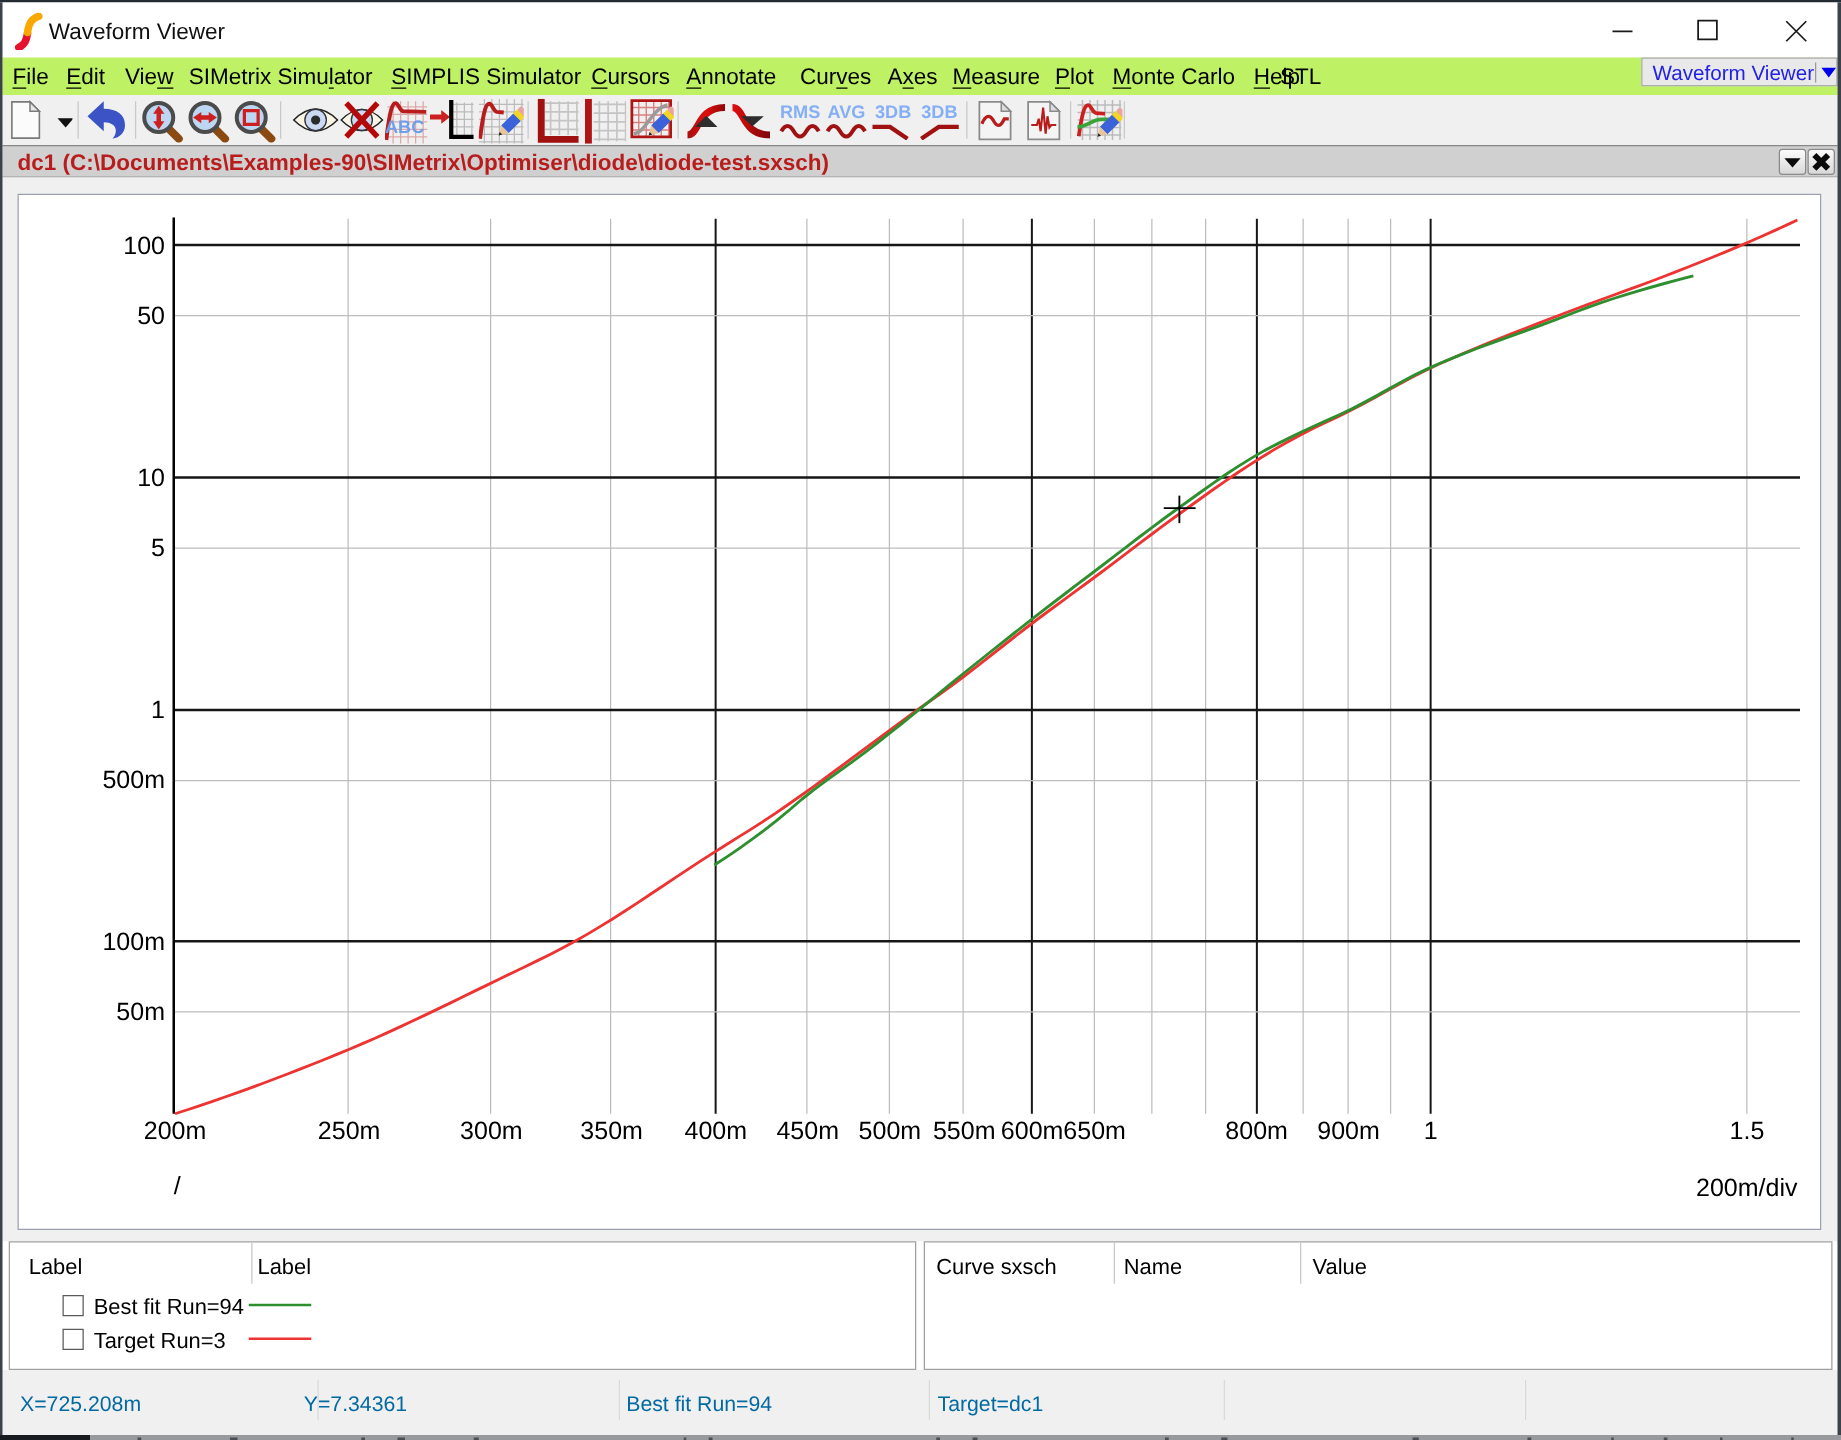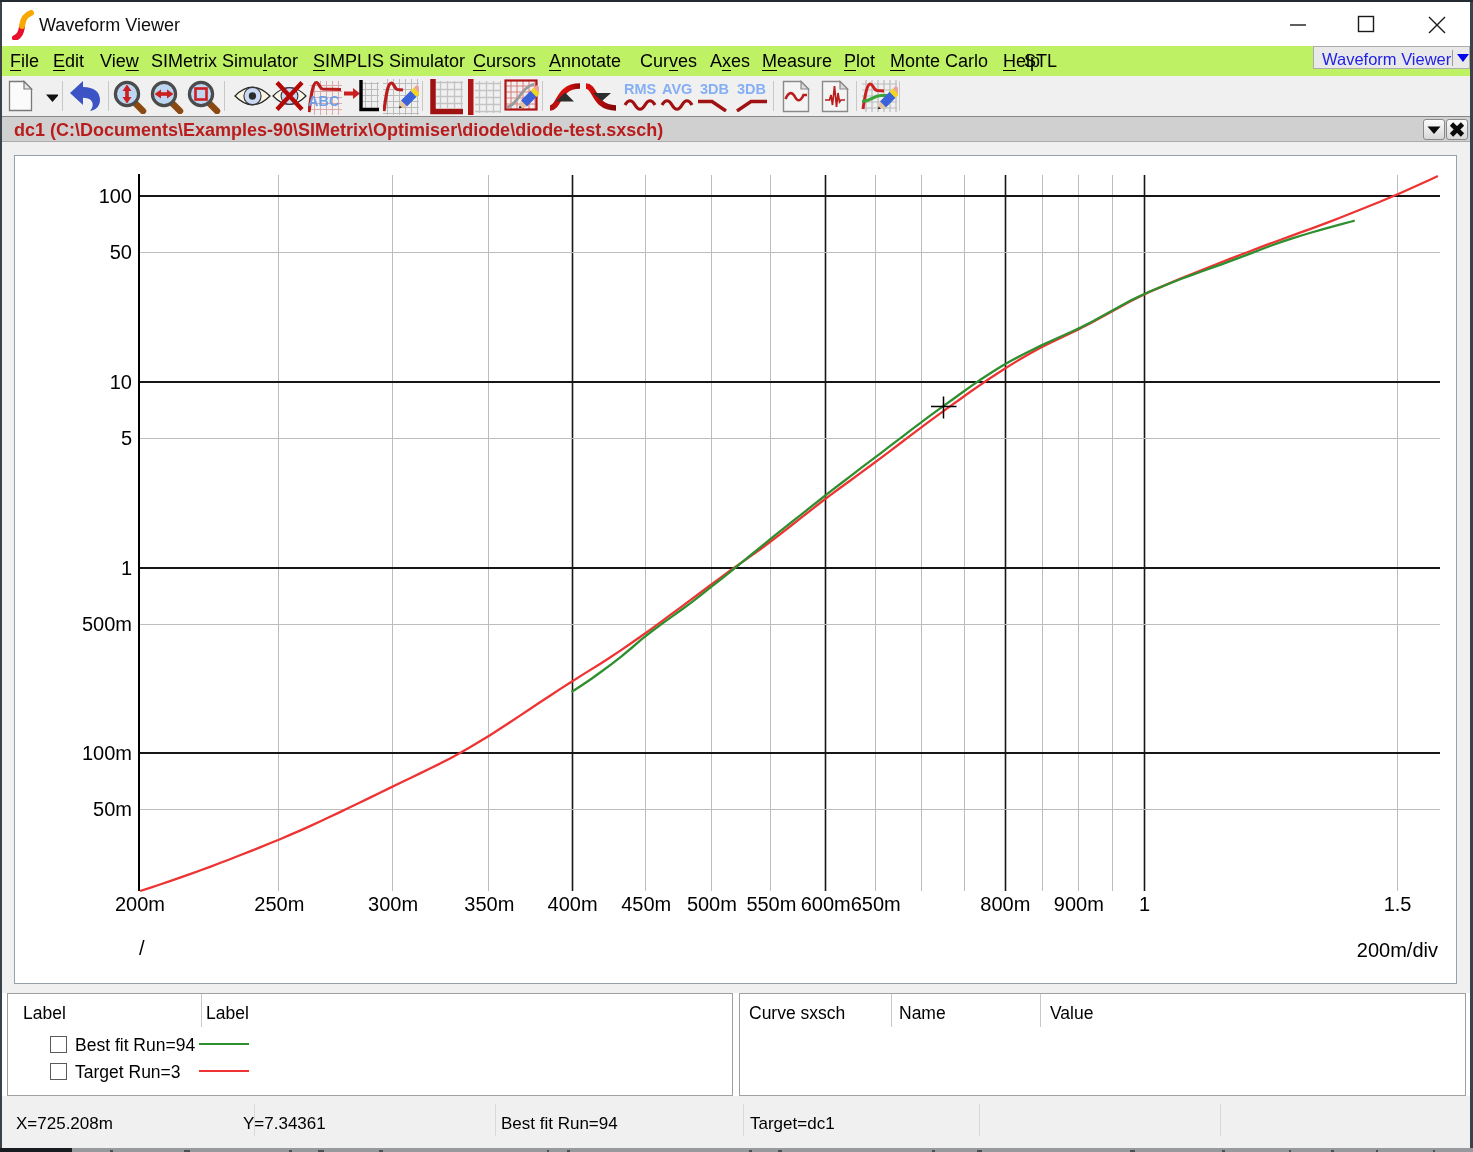--- a/index.html
+++ b/index.html
@@ -25,21 +25,21 @@
   border-top:1px solid #878787; border-bottom:1px solid #ababab; }
 #dcbar .t { position:absolute; left:12px; top:3px; font-size:18px; font-weight:bold; color:#b91c1c;text-align:right; }
 .dcbtn { position:absolute; top:2px; width:22px; height:21px; background:linear-gradient(#fbfbfb,#d8d8d8);
   border:1px solid #8a8a8a; border-radius:3px; }
 #mainbg { left:2px; top:142px; width:1468px; height:851px; background:#f0f0f0; }
 #gpanel { left:14px; top:155px; width:1443px; height:829px; background:#fff;
   border:1px solid #99a0ab; }
 #legpanel { left:7px; top:993px; width:726px; height:103px; background:#fff; border:1px solid #a0a0a0; }
 #curvepanel { left:739px; top:993px; width:727px; height:103px; background:#fff; border:1px solid #a0a0a0; }
 #footer { left:2px; top:1096px; width:1468px; height:52px; background:#f0f0f0; }
-.ftxt { position:absolute; top:18px; font-size:17px; color:#000000; }
+.ftxt { position:absolute; top:18px; font-size:17px; color:#0369a1; }
 .fsep { position:absolute; top:8px; width:1px; height:32px; background:#d9d9d9; }
 #botsliver { left:0; top:1148px; width:1473px; height:4px; background:#97999d; }
 .ph { position:absolute; font-size:17.5px; color:#000; }
 .cbx { position:absolute; width:17px; height:17px; background:#fff; border:1px solid #5a5a5a; }
 .cblbl { position:absolute; font-size:17.5px; color:#000; }
 svg { position:absolute; }
 .winbtn { position:absolute; top:2px; width:66px; height:42px; }
 </style>
 </head>
 <body>

